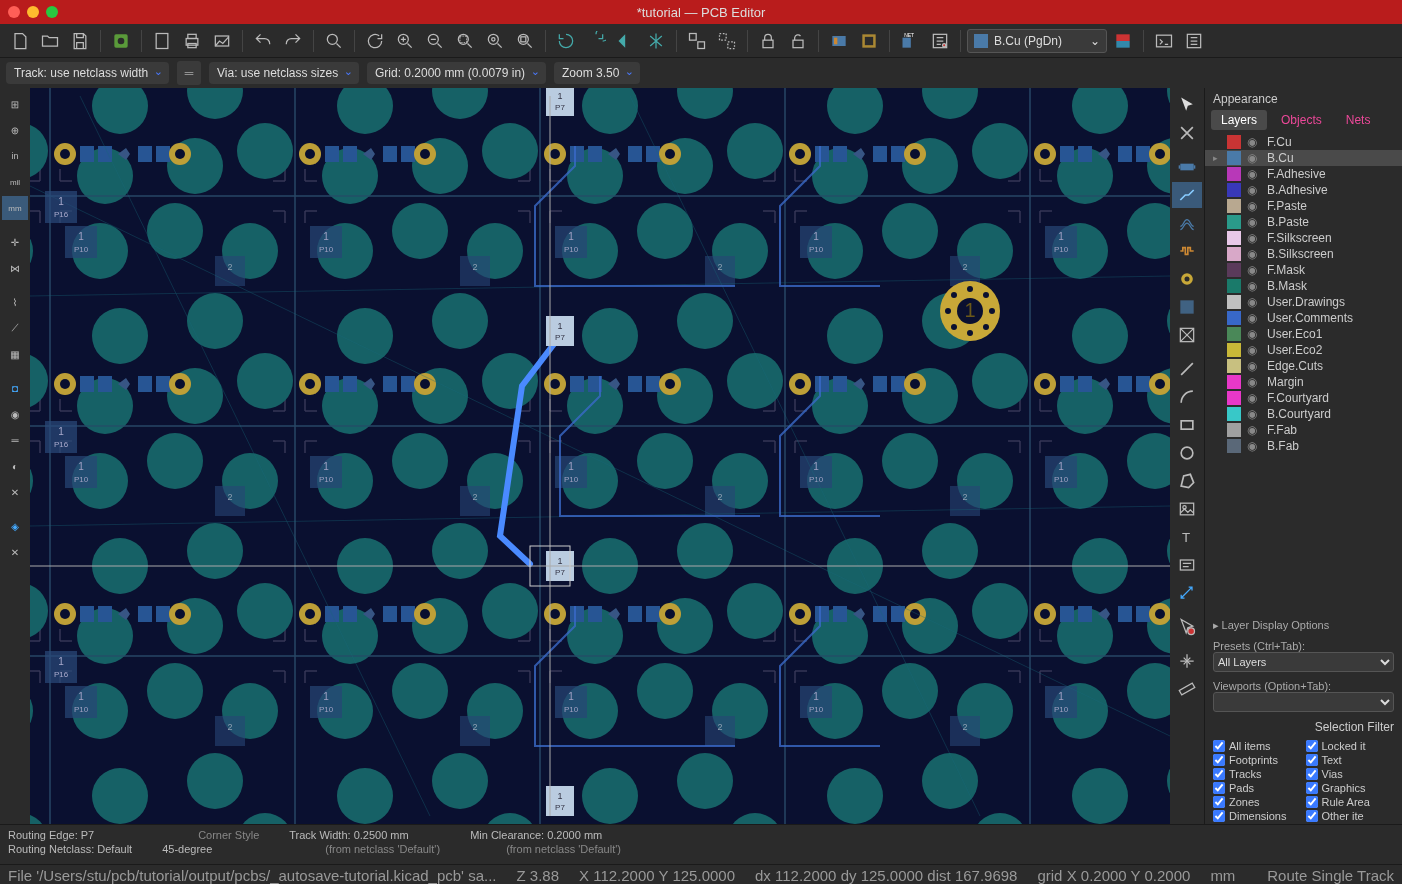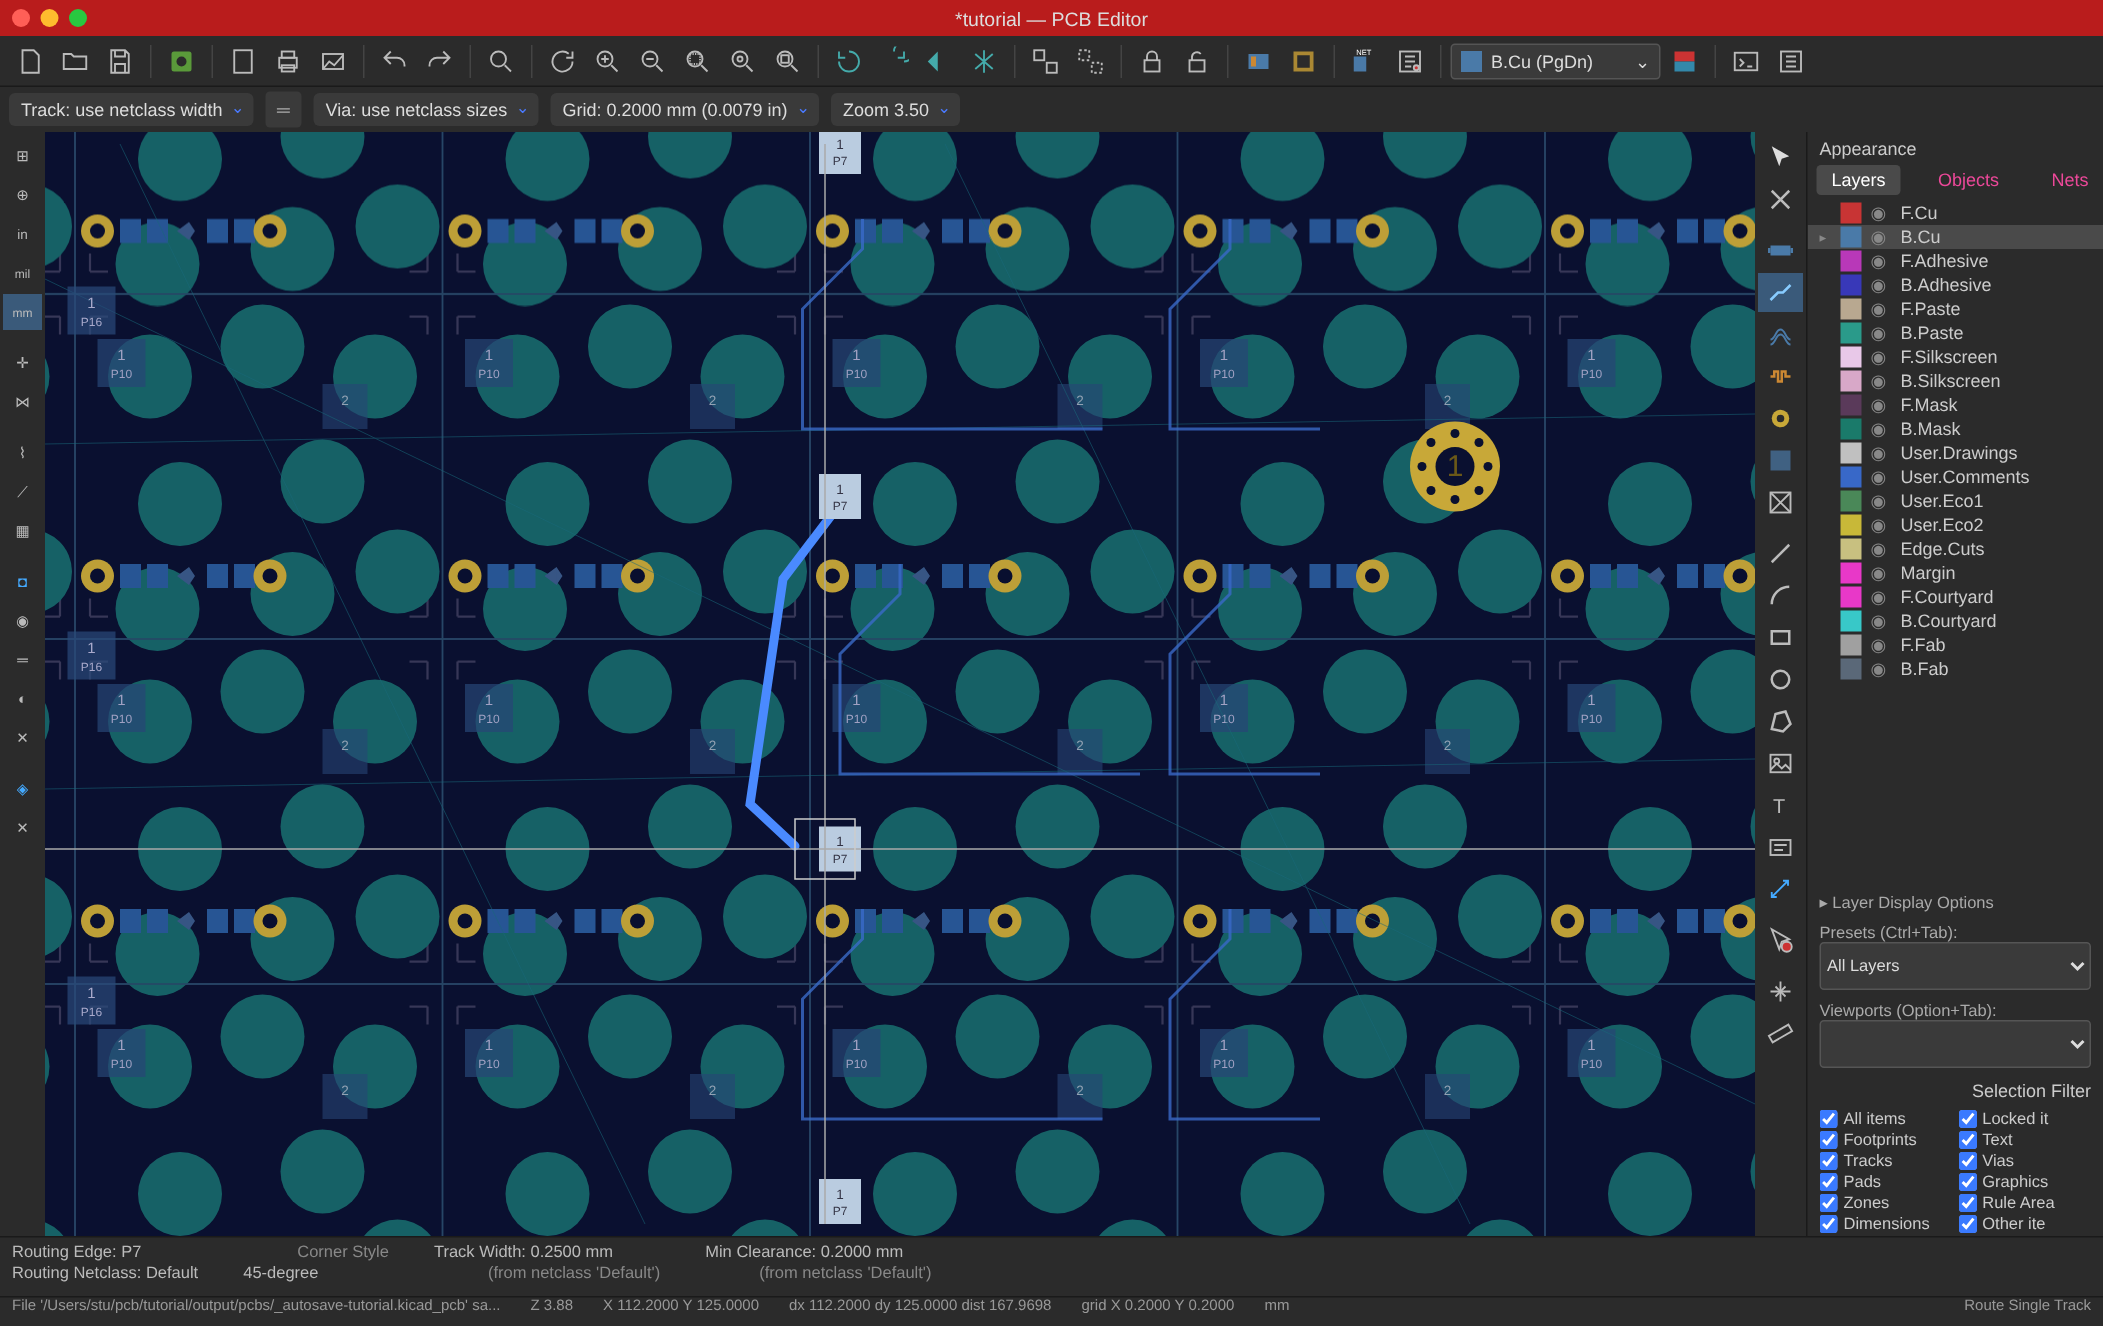--- a/index.html
+++ b/index.html
@@ -34,42 +34,42 @@
 .left-toolbar .lbtn { width: 26px; height: 24px; display: flex; align-items: center; justify-content: center; font-size: 10px; color: #bbb; cursor: pointer; }
 .left-toolbar .lbtn.active { background: #3a5a7a; }
 .canvas { flex: 1; background: #0a1030; position: relative; overflow: hidden; }
 .right-toolbar { width: 34px; background: #2b2b2b; display: flex; flex-direction: column; align-items: center; padding-top: 4px; gap: 2px; }
 .right-toolbar .rbtn { width: 30px; height: 26px; display: flex; align-items: center; justify-content: center; cursor: pointer; }
 .right-toolbar .rbtn svg { width: 20px; height: 20px; }
 .right-panel { width: 198px; background: #2b2b2b; display: flex; flex-direction: column; border-left: 1px solid #1a1a1a; overflow: hidden; }
 
 
 .panel-title { padding: 4px 8px; font-size: 12px; color: #ccc; }
-.tabs { display: flex; gap: 15px; padding: 0 6px; }
+.tabs { display: flex; gap: 4px; padding: 0 6px; }
 .tab { padding: 3px 10px; font-size: 12px; color: #ec4899; border-radius: 3px; cursor: pointer; }
 .tab.active { background: #4a4a4a; color: #fff; }
 .layers { flex: 1; overflow-y: auto; padding: 4px 0; }
 .layer-row { display: flex; align-items: center; gap: 6px; padding: 1px 8px; font-size: 12px; color: #ccc; cursor: pointer; }
 .layer-row.selected { background: #4a4a4a; }
 .layer-row .tri { width: 8px; color: #888; font-size: 9px; }
 .layer-row .sw { width: 14px; height: 14px; flex-shrink: 0; }
 .layer-row .eye { width: 14px; color: #888; }
 .expand { padding: 4px 8px; font-size: 11px; color: #aaa; }
 .selsect { padding: 4px 8px; font-size: 12px; }
-.selsect select { width: 100%; background: #3a3a3a; border: 1px solid #555; color: #ddd; height: 32px; border-radius: 3px; font-size: 11px; }
+.selsect select { width: 100%; background: #3a3a3a; border: 1px solid #555; color: #ddd; height: 20px; border-radius: 3px; font-size: 11px; }
 .selfilter { padding: 4px 8px; font-size: 12px; text-align: right; }
 .checks { display: grid; grid-template-columns: 1fr 1fr; gap: 2px 4px; padding: 2px 8px; font-size: 11px; }
 .checks label { display: flex; align-items: center; gap: 4px; white-space: nowrap; }
 .checks input { width: 12px; height: 12px; accent-color: #3a7aff; }
 
 
 .info-bar { height: 40px; background: #2b2b2b; padding: 4px 8px; font-size: 11px; color: #bbb; display: flex; gap: 30px; border-top: 1px solid #1a1a1a; }
 .info-col { display: flex; flex-direction: column; gap: 2px; }
 .info-col .lbl { color: #888; margin-left: 36px; }
-.status-bar { height: 20px; background: #2b2b2b; padding: 0 8px; font-size: 10px; color: #999; display: flex; align-items: flex-start; gap: 20px; border-top: 1px solid #1a1a1a; }
+.status-bar { height: 20px; background: #2b2b2b; padding: 0 8px; font-size: 15px; color: #999; display: flex; align-items: flex-end; gap: 20px; border-top: 1px solid #1a1a1a; }
 .status-bar span { white-space: nowrap; }
 .status-bar .right { margin-left: auto; }
 
 
 .canvas svg { width: 100%; height: 100%; }
 .crosshair line { stroke: #aaa; stroke-width: 1; }
 </style>
 </head>
 <body>
 

